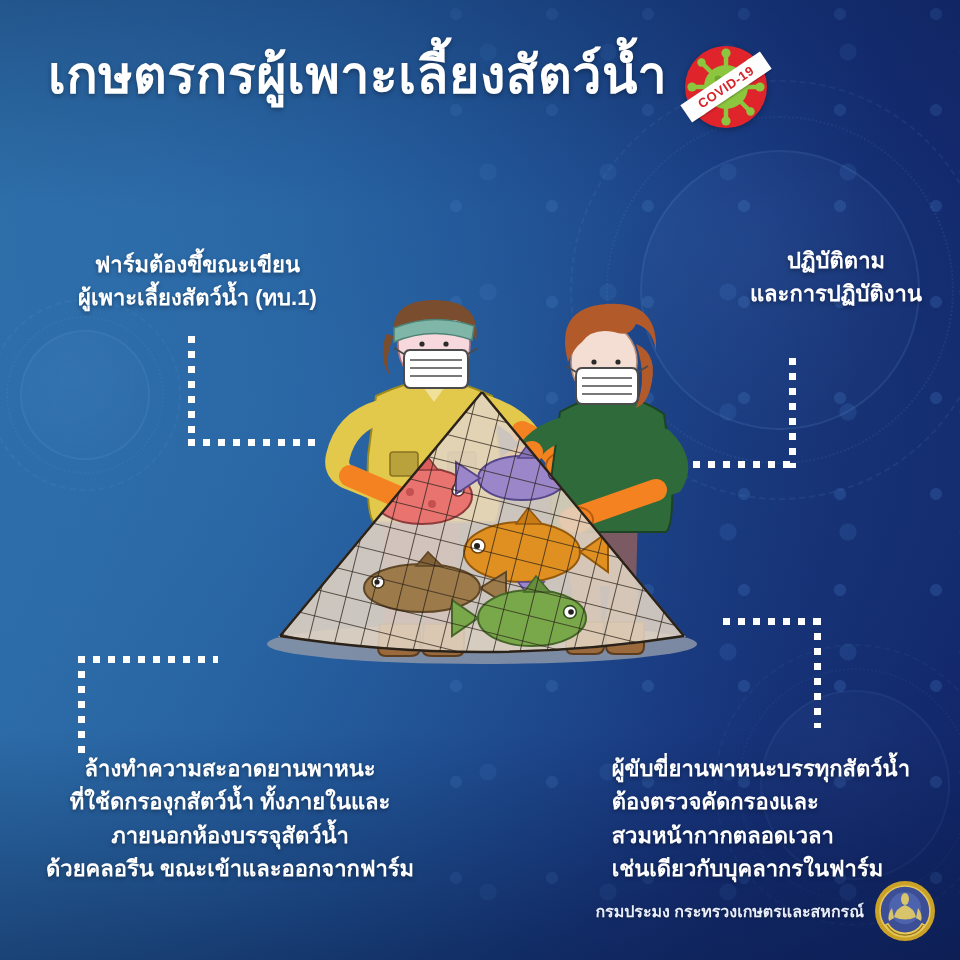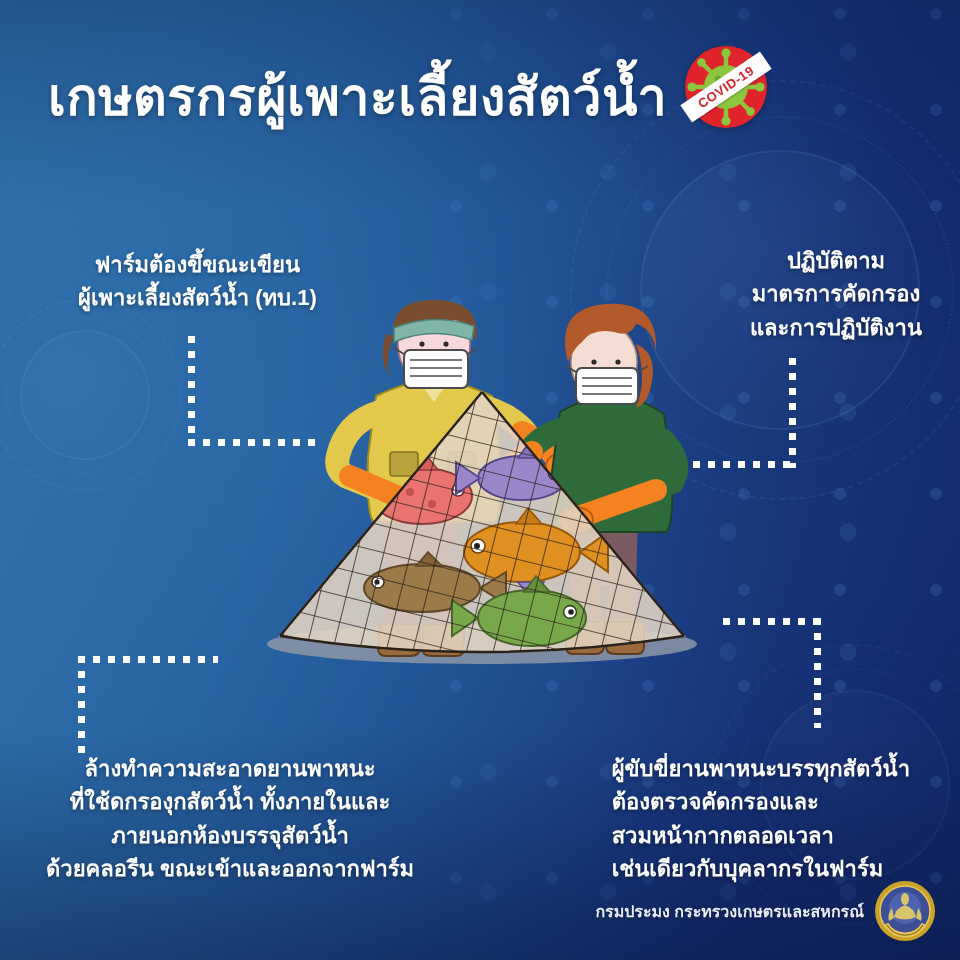--- a/index.html
+++ b/index.html
@@ -58,21 +58,21 @@
     content:""; position:absolute; inset:-13%;
     border-radius:50%;
     border: 2px dotted rgba(120,170,225,.10);
   }
   .bg-virus::after { inset:-26%; border-style: dashed; }
 
   
   .title-row {
     position: absolute;
     left: 48px; top: 46px;
-    display: flex; align-items: flex-end; gap: 18px;
+    display: flex; align-items: flex-start; gap: 18px;
   }
   .title-text {
     color: #ffffff;
     font-size: 52px;
     font-weight: bold;
     letter-spacing: .5px;
     line-height: 1.15;
     text-shadow: 0 2px 5px rgba(0,0,0,.35);
     white-space: nowrap;
   }
@@ -363,21 +363,20 @@
     </svg>
   </div>
 
   <div class="callout tl">
     <div>ฟาร์มต้องขึ้ขณะเขียน</div>
     <div>ผู้เพาะเลี้ยงสัตว์น้ำ (ทบ.1)</div>
   </div>
 
   <div class="callout tr">
     <div>ปฏิบัติตาม</div>
-    <div>มาตรการคัดกรอง</div>
     <div>และการปฏิบัติงาน</div>
   </div>
 
   <div class="callout bl">
     <div>ล้างทำความสะอาดยานพาหนะ</div>
     <div>ที่ใช้ดกรองุกสัตว์น้ำ ทั้งภายในและ</div>
     <div>ภายนอกห้องบรรจุสัตว์น้ำ</div>
     <div>ด้วยคลอรีน ขณะเข้าและออกจากฟาร์ม</div>
   </div>
 

